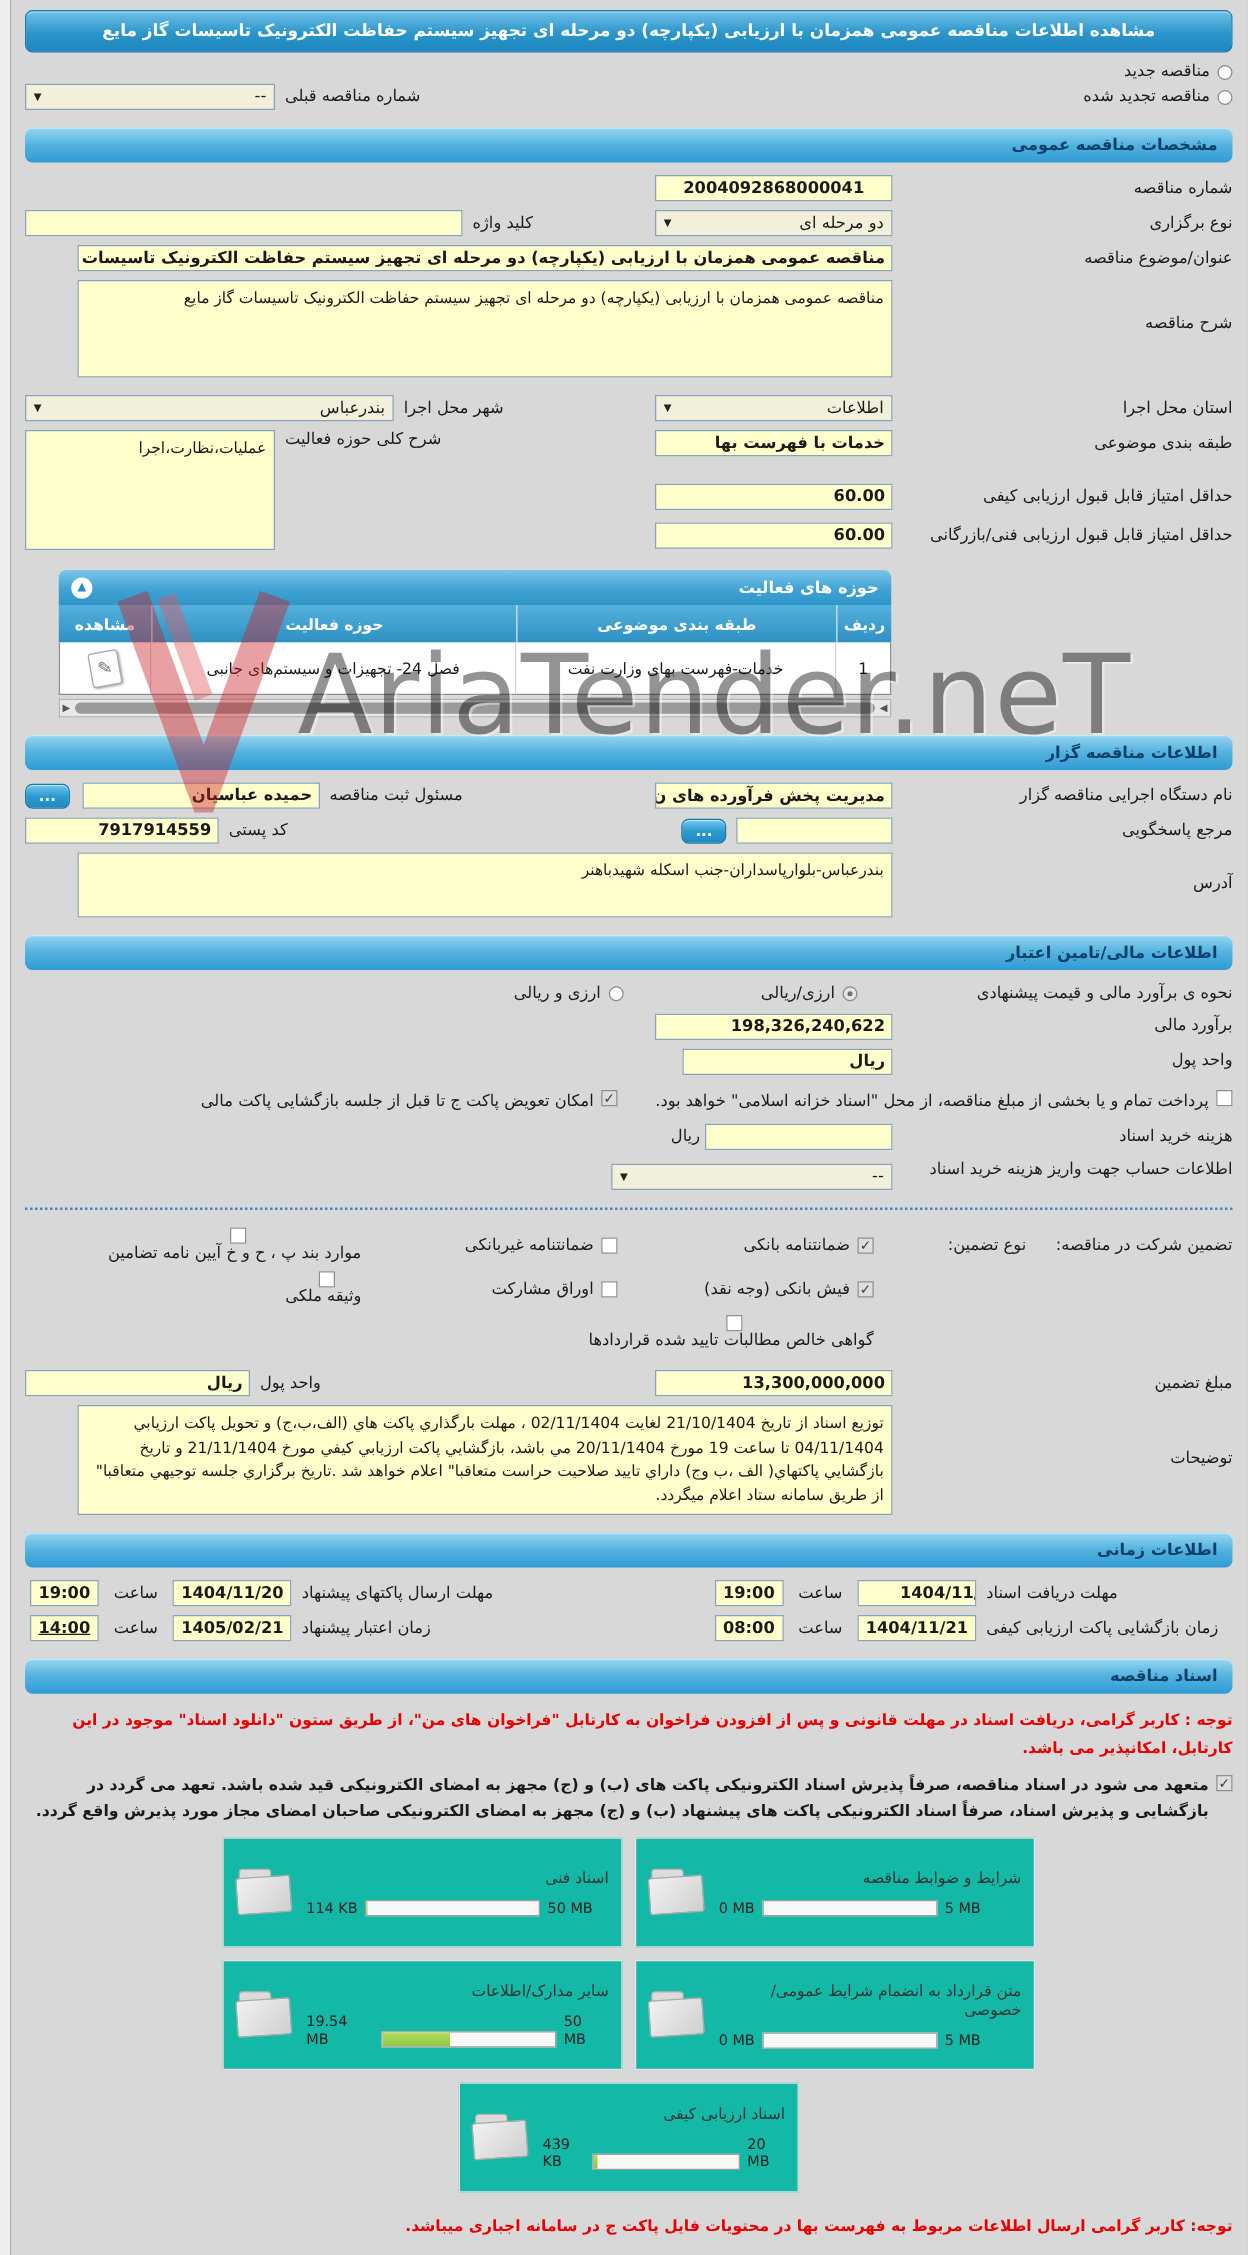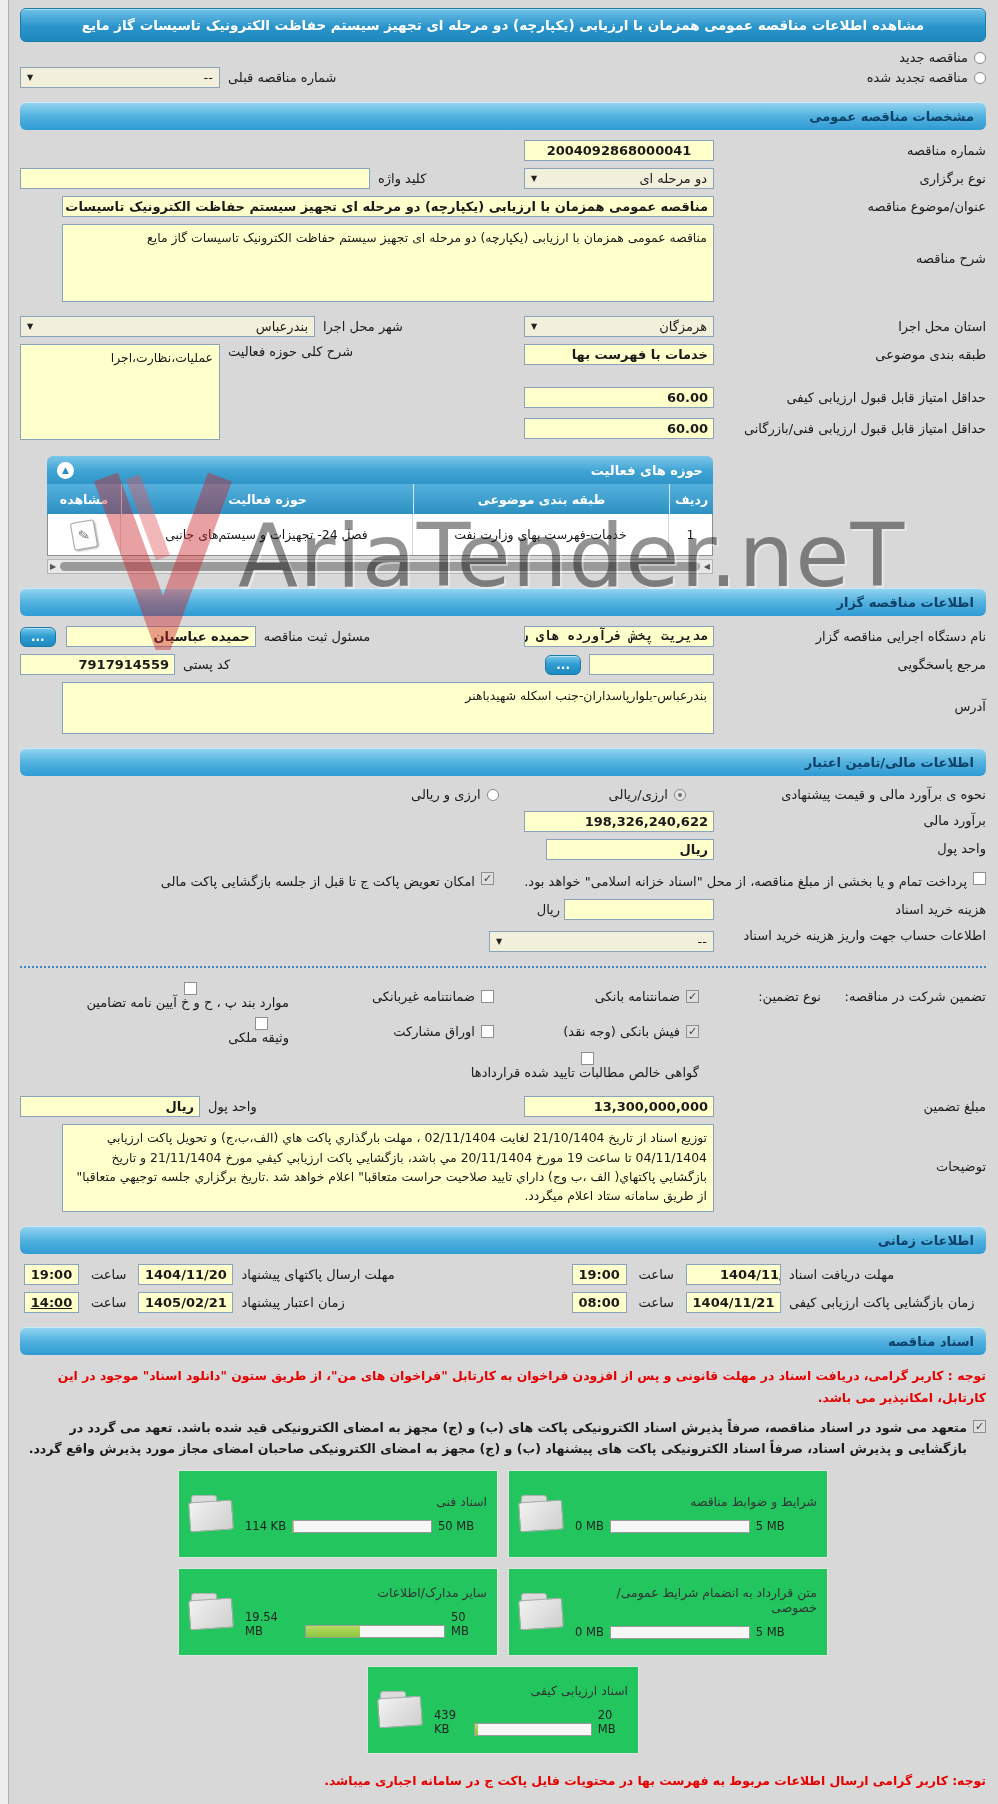--- a/index.html
+++ b/index.html
@@ -94,21 +94,21 @@
     display:flex; align-items:center; justify-content:center; font-size:14px; color:#777; }
 
   .dots { border-top:2px dotted #3f88c5; margin:14px 0; }
   .rednote { color:#e60000; font-weight:bold; font-size:12.4px; line-height:1.75; margin:8px 0; }
   .commit { display:flex; align-items:flex-start; font-weight:bold; font-size:12.6px;
     line-height:1.7; margin:4px 0 10px; }
   .commit .cb { margin-top:3px; }
 
   
   .cards { width:660px; margin:6px auto 0; display:flex; flex-wrap:wrap; gap:10px; justify-content:center; }
-  .card { width:320px; height:88px; background:#22c55e; border:1px solid #e2e2e2;
+  .card { width:320px; height:88px; background:#14b8a6; border:1px solid #e2e2e2;
     display:flex; align-items:center; padding:8px 10px; gap:8px; }
   .card.single { width:272px; }
   .card-main { flex:1; display:flex; flex-direction:column; justify-content:center; gap:10px; }
   .card-title { font-size:12.4px; color:#333; }
   .pbar-row { direction:ltr; display:flex; align-items:flex-end; gap:6px; font-size:11.5px; color:#222; }
   .pbar { width:140px; height:13px; background:#f7f7f7; border:1px solid #9c9c9c; overflow:hidden; }
   .pfill { height:100%; background:linear-gradient(#b5dc62,#8dc63f); width:0%; }
   .folder { position:relative; width:48px; height:38px; flex-shrink:0; }
   .folder .back { position:absolute; left:2px; top:0; width:26px; height:10px;
     background:#dcdcdc; border:1px solid #b3b3b3; border-radius:3px 3px 0 0; }
@@ -186,21 +186,21 @@
     </div>
 
     <div class="row top">
       <span class="lblcol" style="margin-top:26px;">شرح مناقصه</span>
       <div class="ta" style="width:652px; height:78px;">مناقصه عمومی همزمان با ارزیابی (یکپارچه) دو مرحله ای تجهیز سیستم حفاظت الکترونیک تاسیسات گاز مایع</div>
     </div>
 
     <div class="row" style="margin-top:14px;">
       <span class="lblcol">استان محل اجرا</span>
       <div class="dd" style="width:190px;">
-        <span>هرمزگان</span>
+        <span>اطلاعات</span>
         <span class="arr">▼</span>
       </div>
       <span class="spacer"></span>
       <span class="lbl lbl-left">شهر محل اجرا</span>
       <div class="dd" style="width:295px;">
         <span>بندرعباس</span>
         <span class="arr">▼</span>
       </div>
     </div>
 
@@ -247,21 +247,21 @@
         <span class="harr">◀</span>
         <div class="hthumb"></div>
         <span class="harr">▶</span>
       </div>
     </div>
 
     <div class="secbar">اطلاعات مناقصه گزار</div>
 
     <div class="row">
       <span class="lblcol">نام دستگاه اجرایی مناقصه گزار</span>
-      <div class="fld b" style="width:190px;font-family:Liberation Mono, monospace;">مدیریت پخش فرآورده های ن</div>
+      <div class="fld b" style="width:190px;">مدیریت پخش فرآورده های ن</div>
       <span class="spacer"></span>
       <span class="lbl lbl-left">مسئول ثبت مناقصه</span>
       <div class="fld b" style="width:190px;">حمیده عباسیان</div>
       <button class="btn sm" style="margin-right:10px;">...</button>
     </div>
 
     <div class="row">
       <span class="lblcol">مرجع پاسخگویی</span>
       <div class="fld" style="width:125px;"></div>
       <button class="btn sm" style="margin-right:8px;">...</button>

